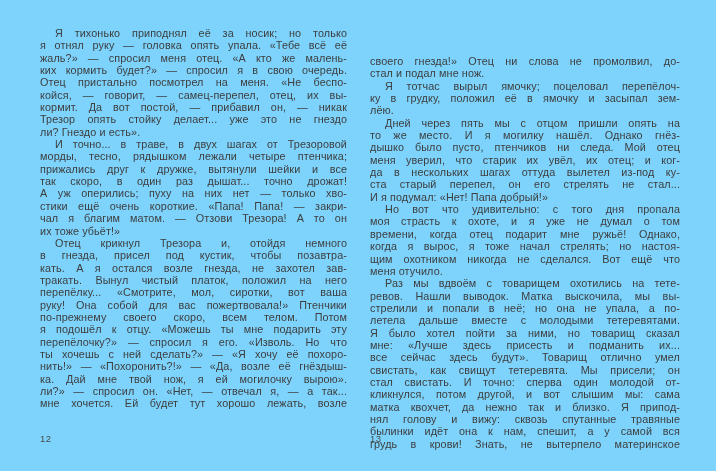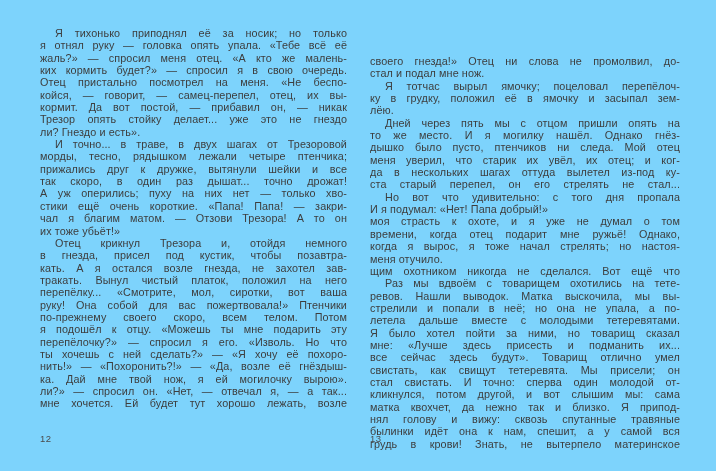--- a/index.html
+++ b/index.html
@@ -86,27 +86,27 @@
       <div class="line pe">стал и подал мне нож.</div>
       <div class="line ps">Я тотчас вырыл ямочку; поцеловал перепёлоч-</div>
       <div class="line">ку в грудку, положил её в ямочку и засыпал зем-</div>
       <div class="line pe">лёю.</div>
       <div class="line ps">Дней через пять мы с отцом пришли опять на</div>
       <div class="line">то же место. И я могилку нашёл. Однако гнёз-</div>
       <div class="line">дышко было пусто, птенчиков ни следа. Мой отец</div>
       <div class="line">меня уверил, что старик их увёл, их отец; и ког-</div>
       <div class="line">да в нескольких шагах оттуда вылетел из-под ку-</div>
       <div class="line">ста старый перепел, он его стрелять не стал...</div>
+      <div class="line pe">И я подумал: «Нет! Папа добрый!»</div>
       <div class="line ps">Но вот что удивительно: с того дня пропала</div>
-      <div class="line pe">И я подумал: «Нет! Папа добрый!»</div>
       <div class="line">моя страсть к охоте, и я уже не думал о том</div>
       <div class="line">времени, когда отец подарит мне ружьё! Однако,</div>
       <div class="line">когда я вырос, я тоже начал стрелять; но настоя-</div>
+      <div class="line">щим охотником никогда не сделался. Вот ещё что</div>
       <div class="line pe">меня отучило.</div>
-      <div class="line">щим охотником никогда не сделался. Вот ещё что</div>
       <div class="line ps">Раз мы вдвоём с товарищем охотились на тете-</div>
       <div class="line">ревов. Нашли выводок. Матка выскочила, мы вы-</div>
       <div class="line">стрелили и попали в неё; но она не упала, а по-</div>
       <div class="line">летела дальше вместе с молодыми тетеревятами.</div>
       <div class="line">Я было хотел пойти за ними, но товарищ сказал</div>
       <div class="line">мне: «Лучше здесь присесть и подманить их...</div>
       <div class="line">все сейчас здесь будут». Товарищ отлично умел</div>
       <div class="line">свистать, как свищут тетеревята. Мы присели; он</div>
       <div class="line">стал свистать. И точно: сперва один молодой от-</div>
       <div class="line">кликнулся, потом другой, и вот слышим мы: сама</div>

